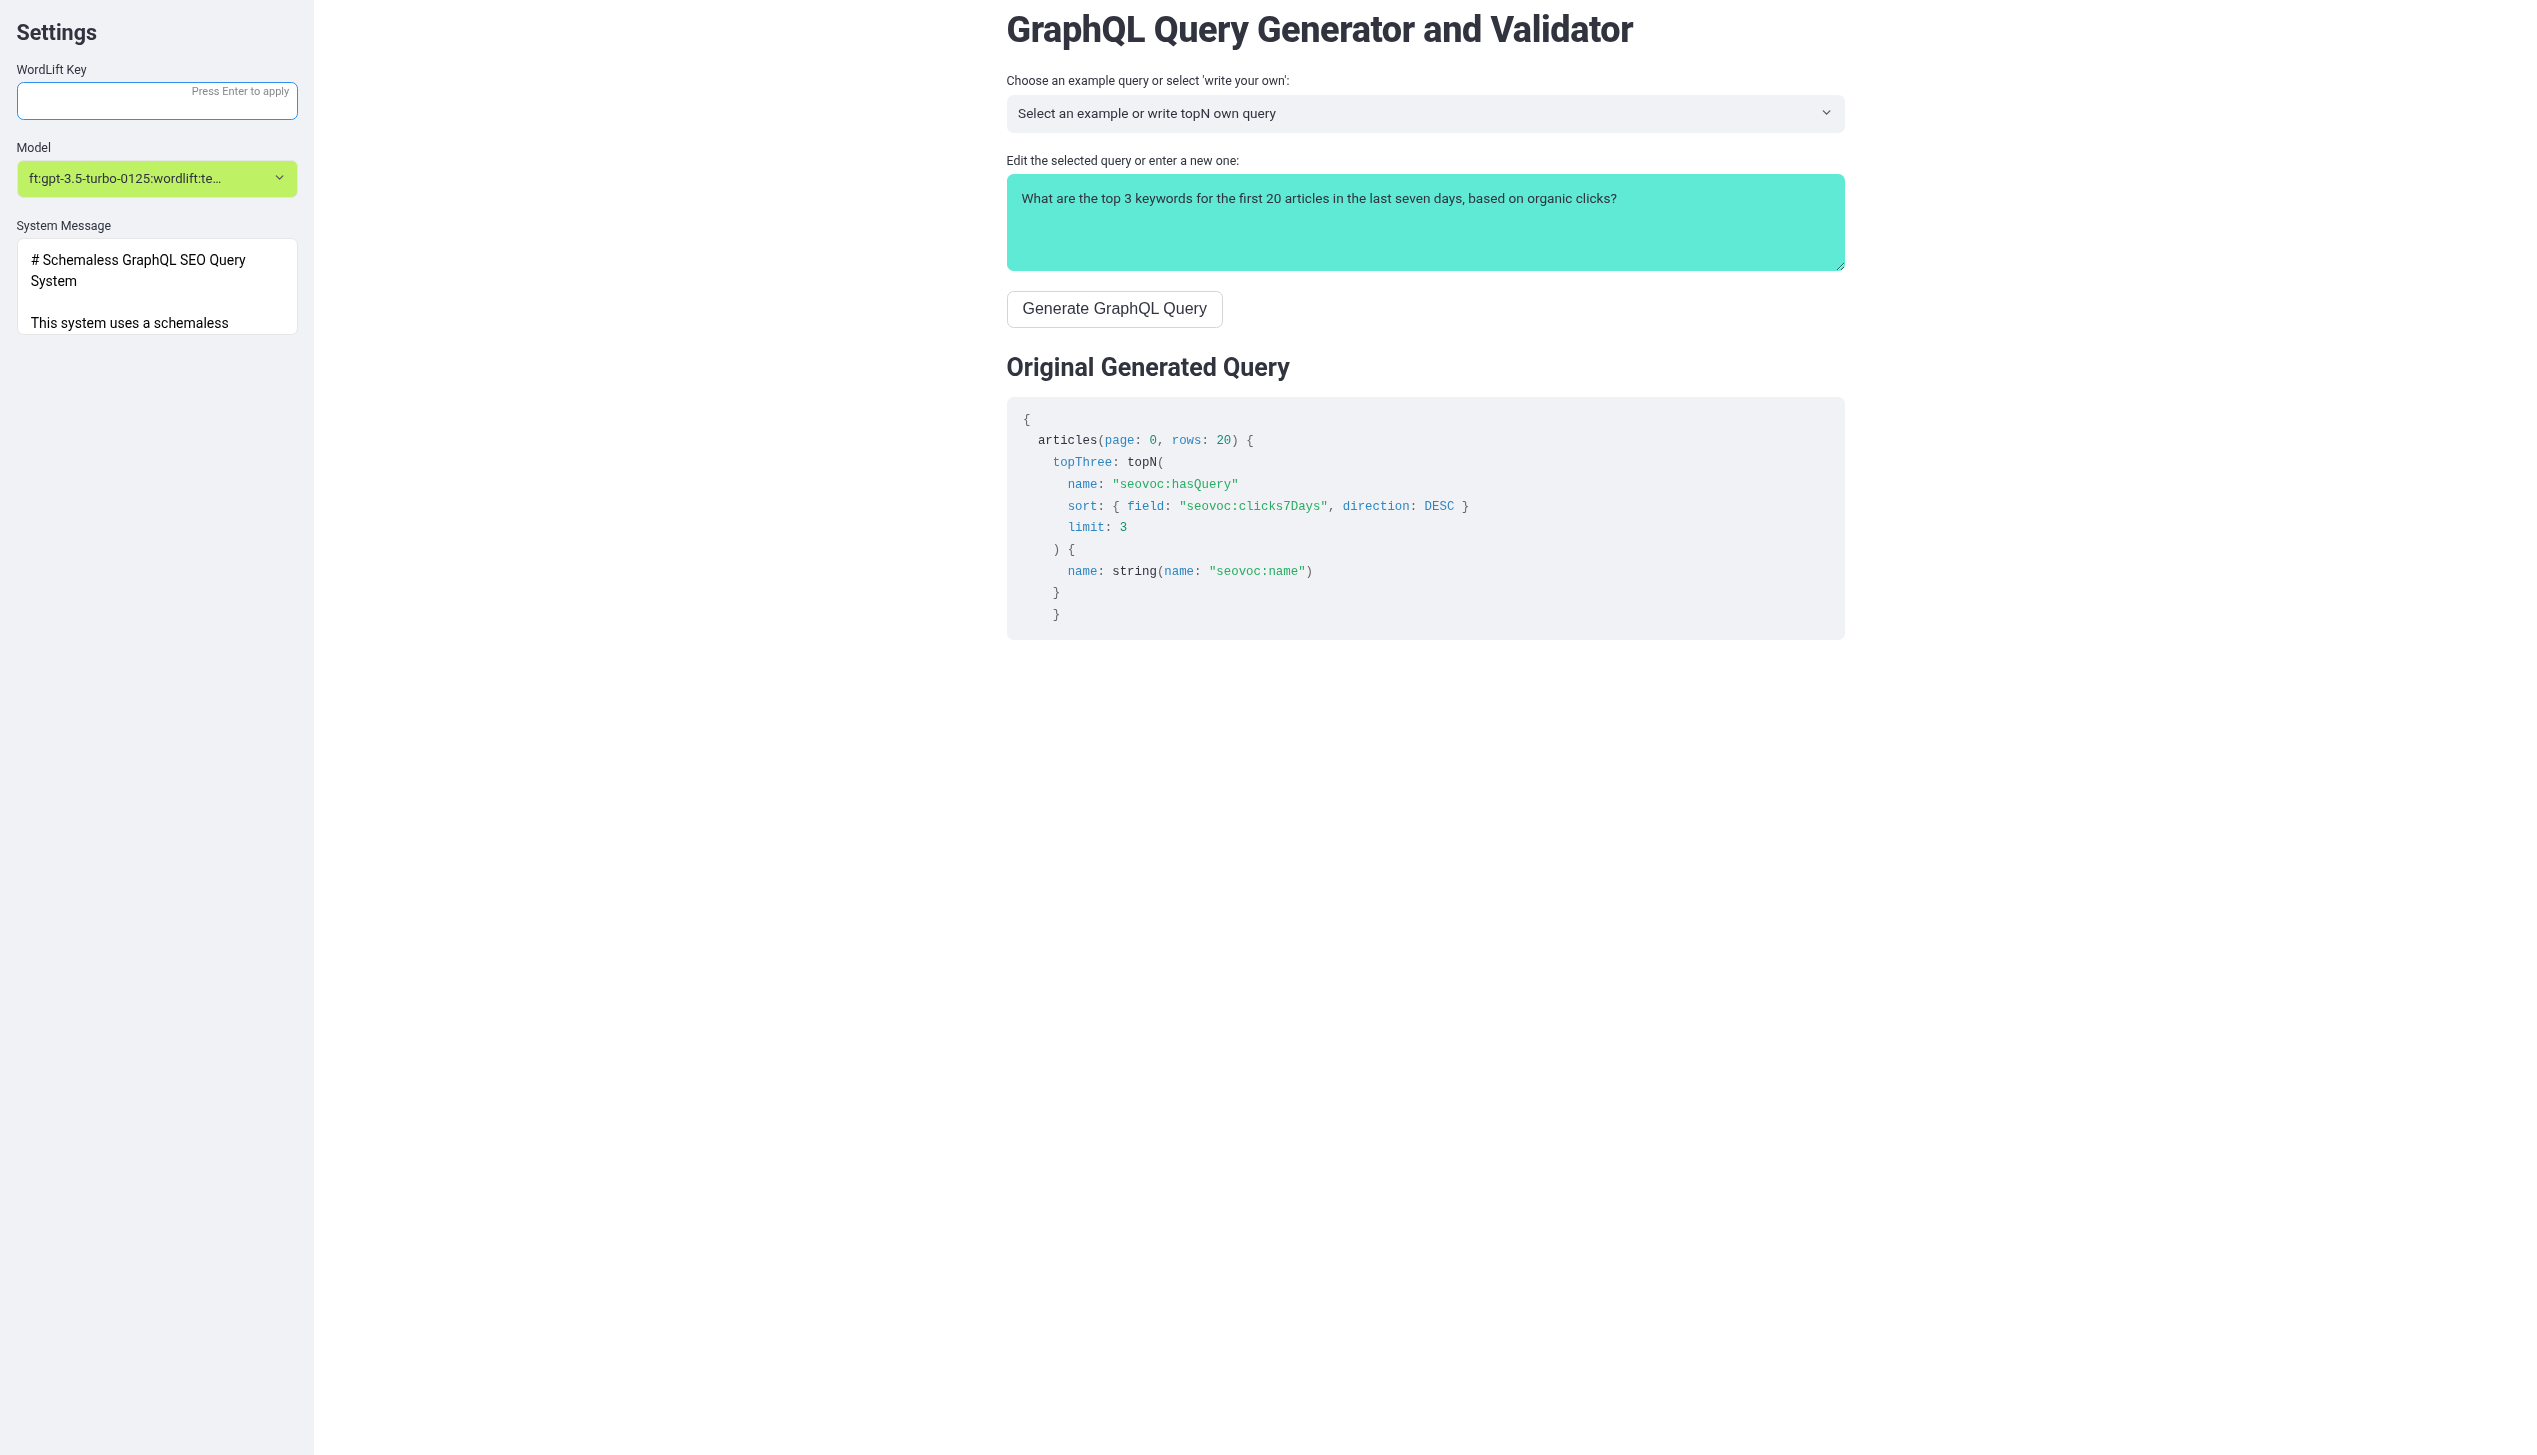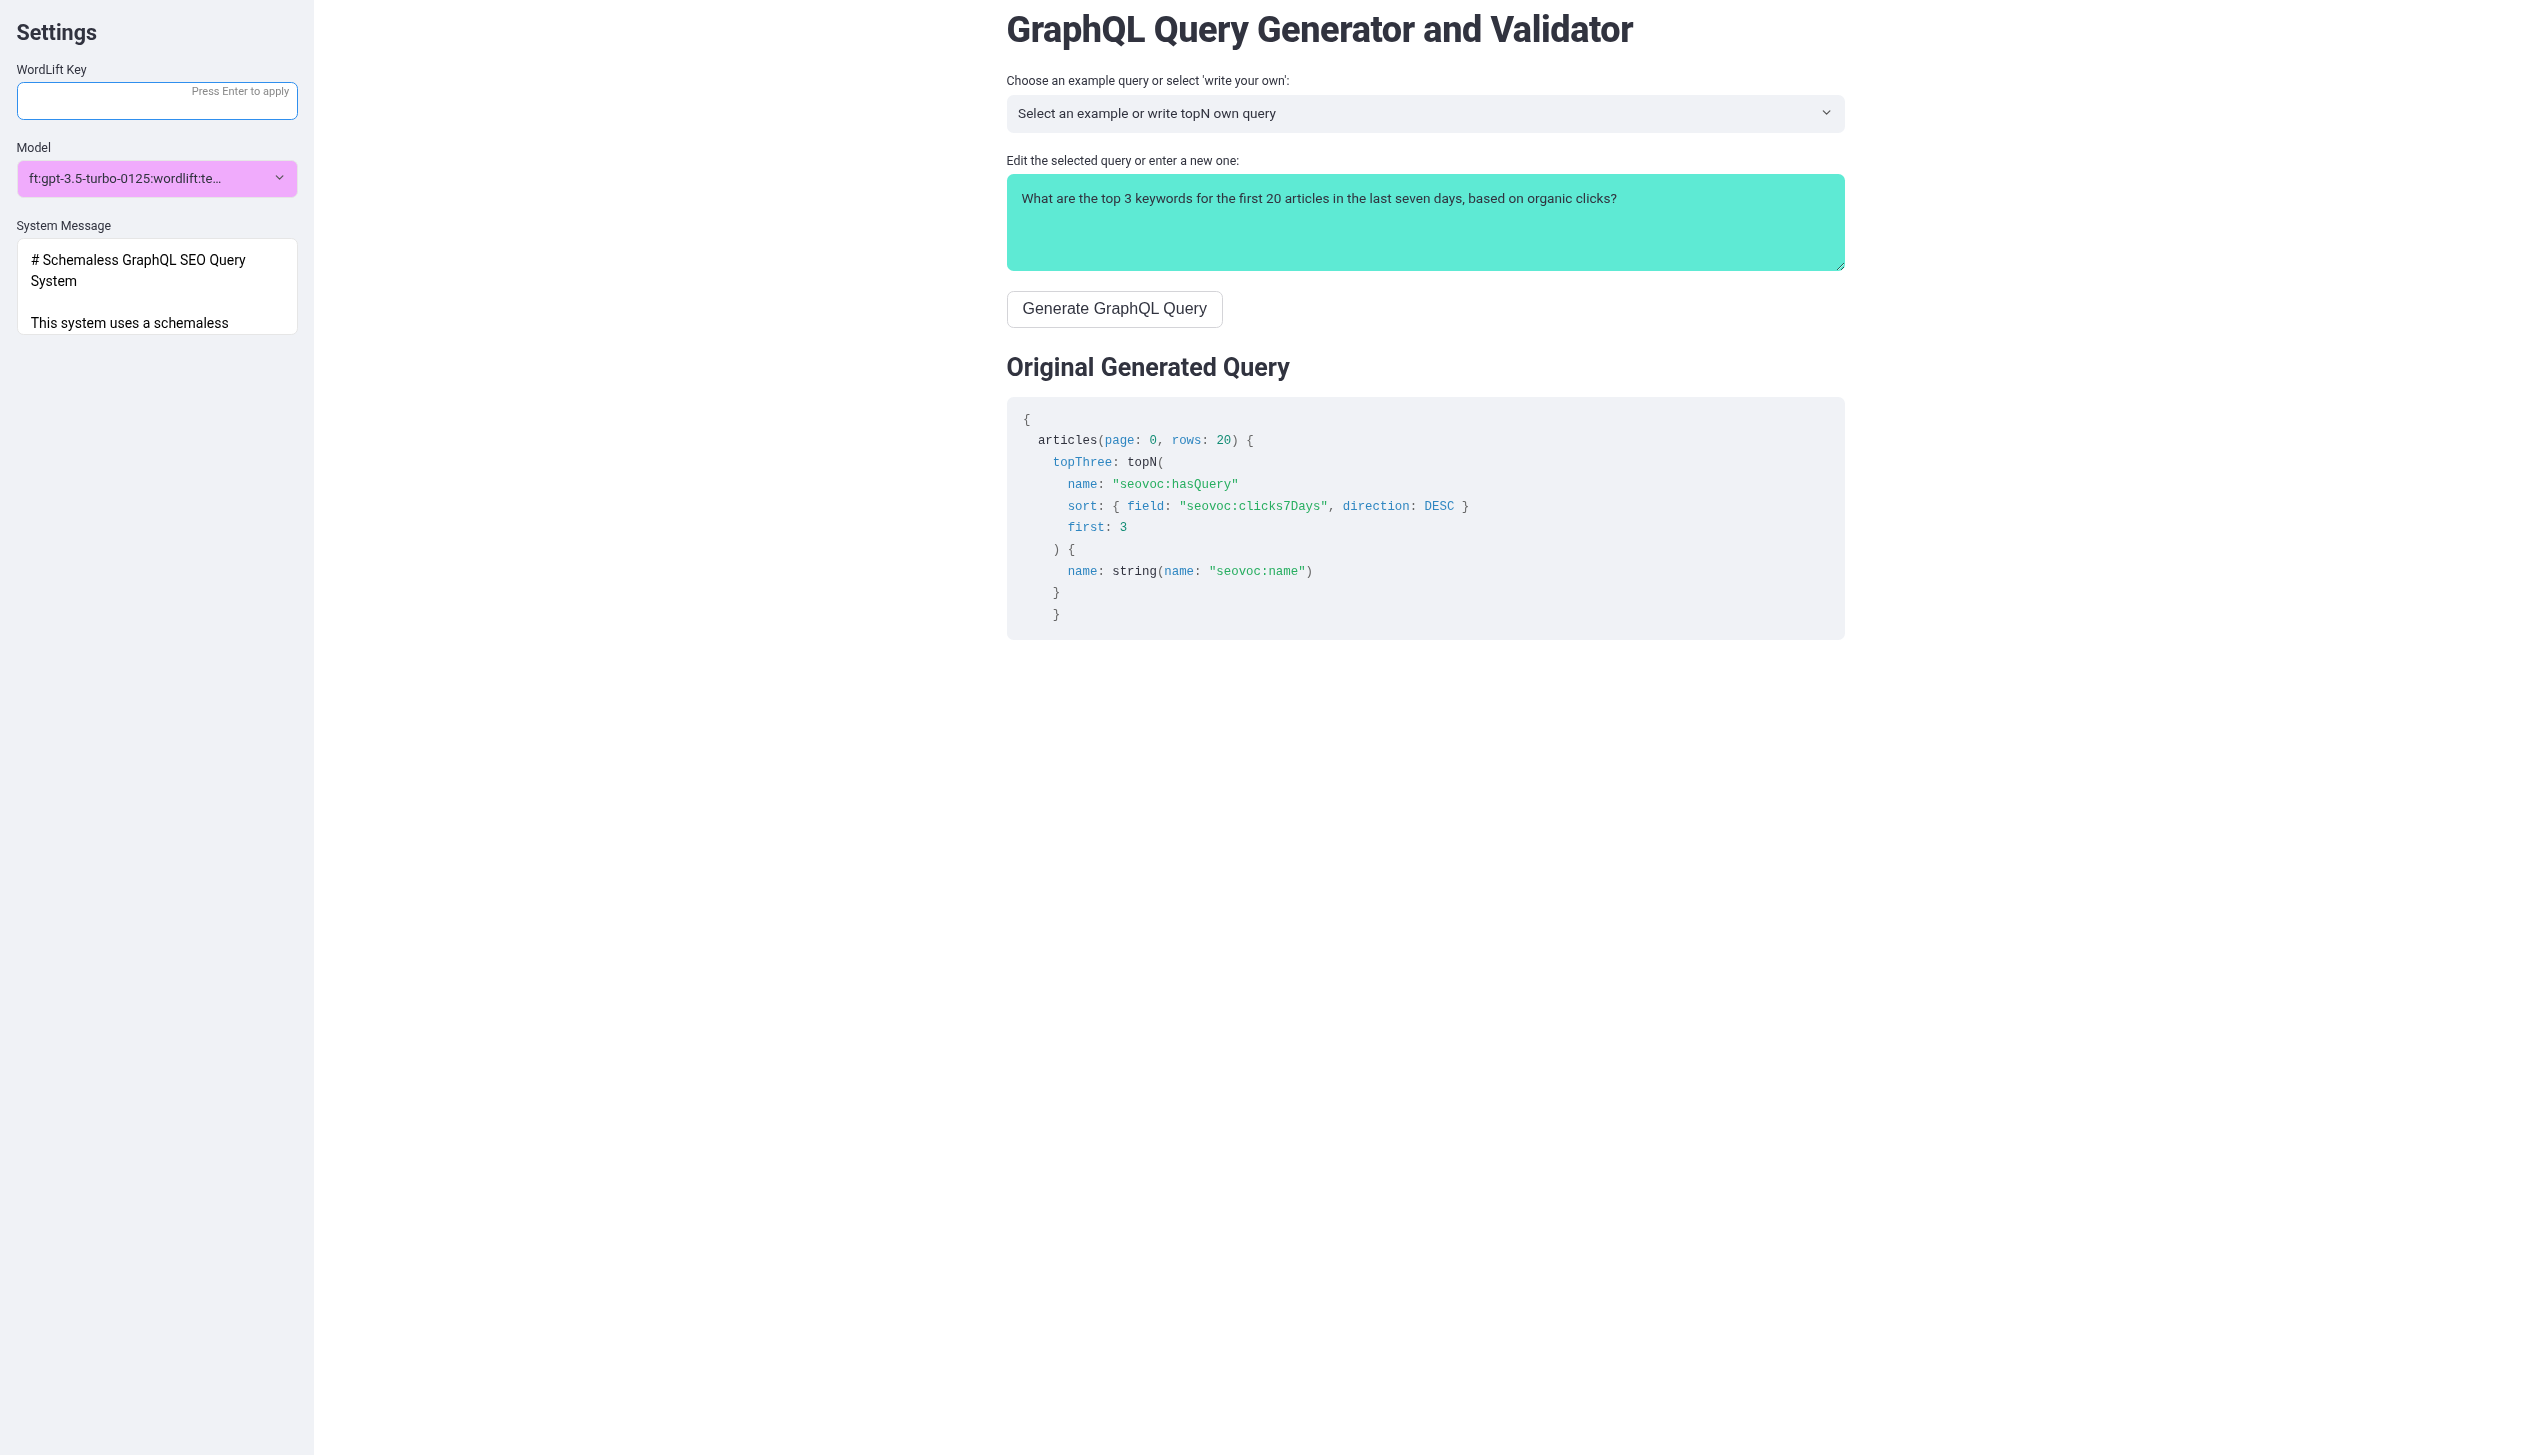--- a/index.html
+++ b/index.html
@@ -46,21 +46,21 @@
       font-size: 11px;
       color: #888;
       pointer-events: none;
     }
     .select-wrap {
       position: relative;
       margin-bottom: 20px;
     }
     .select-box {
       width: 100%;
-      background: #f0abfc;
+      background: #bef264;
       border: 0.8px solid #e6e6e6;
       border-radius: 6.6px;
       padding: 10px 36px 10px 11.6px;
       font-size: 13.2px;
       cursor: pointer;
       display: flex;
       align-items: center;
       height: 38px;
       overflow: hidden;
       white-space: nowrap;
@@ -220,20 +220,20 @@
 
     <button class="btn">Generate GraphQL Query</button>
 
     <h2 class="section-heading">Original Generated Query</h2>
 
     <pre class="code-block"><span class="tok-punc">{</span>
   <span class="tok-fn">articles</span><span class="tok-punc">(</span><span class="tok-attr">page</span><span class="tok-punc">:</span> <span class="tok-num">0</span><span class="tok-punc">,</span> <span class="tok-attr">rows</span><span class="tok-punc">:</span> <span class="tok-num">20</span><span class="tok-punc">)</span> <span class="tok-punc">{</span>
     <span class="tok-attr">topThree</span><span class="tok-punc">:</span> <span class="tok-fn">topN</span><span class="tok-punc">(</span>
       <span class="tok-attr">name</span><span class="tok-punc">:</span> <span class="tok-str">"seovoc:hasQuery"</span>
       <span class="tok-attr">sort</span><span class="tok-punc">:</span> <span class="tok-punc">{</span> <span class="tok-attr">field</span><span class="tok-punc">:</span> <span class="tok-str">"seovoc:clicks7Days"</span><span class="tok-punc">,</span> <span class="tok-attr">direction</span><span class="tok-punc">:</span> <span class="tok-const">DESC</span> <span class="tok-punc">}</span>
-      <span class="tok-attr">first</span><span class="tok-punc">:</span> <span class="tok-num">3</span>
+      <span class="tok-attr">limit</span><span class="tok-punc">:</span> <span class="tok-num">3</span>
     <span class="tok-punc">)</span> <span class="tok-punc">{</span>
       <span class="tok-attr">name</span><span class="tok-punc">:</span> <span class="tok-fn">string</span><span class="tok-punc">(</span><span class="tok-attr">name</span><span class="tok-punc">:</span> <span class="tok-str">"seovoc:name"</span><span class="tok-punc">)</span>
     <span class="tok-punc">}</span>
     <span class="tok-punc">}</span></pre>
   </main>
 </div>
 
 
 </body></html>

